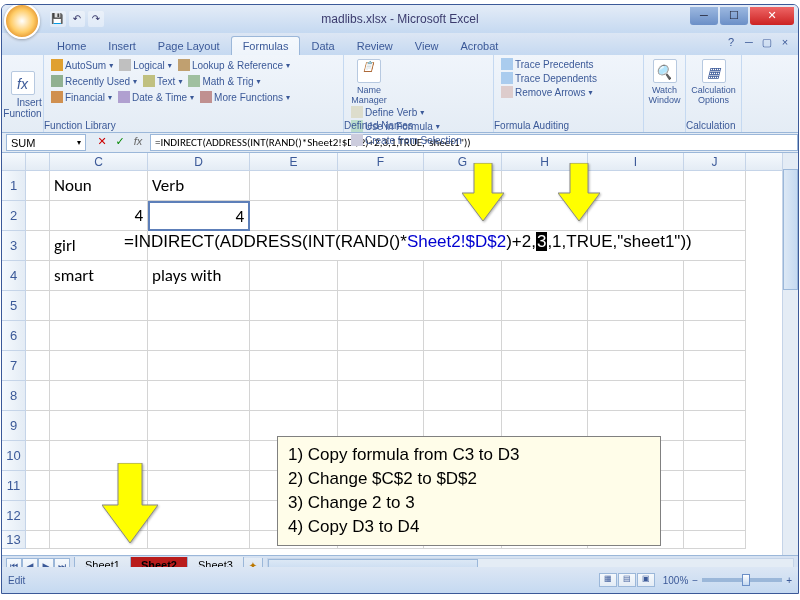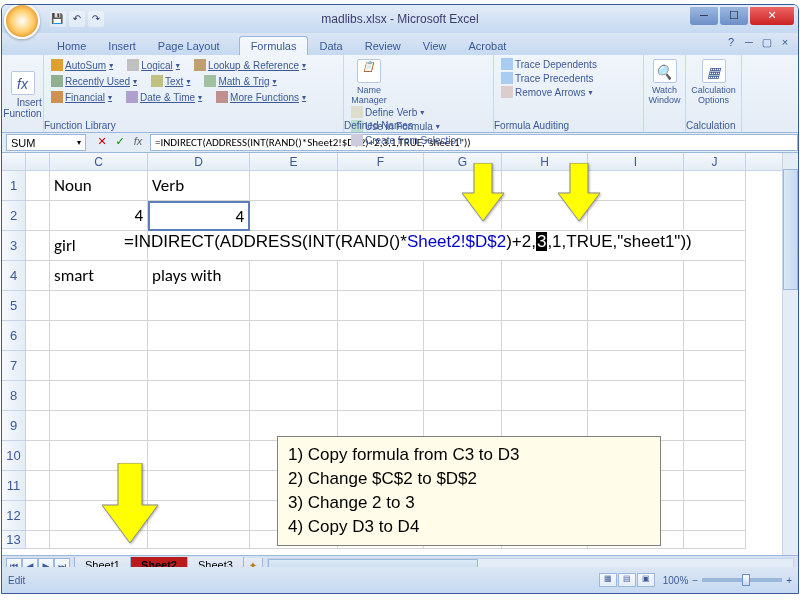--- a/index.html
+++ b/index.html
@@ -12,31 +12,31 @@
 .qat { margin-left: 44px; display: flex; gap: 3px; }
 .qat-btn { width: 16px; height: 16px; background: rgba(255,255,255,0.4); border-radius: 2px; font-size:10px; text-align:center; line-height:16px; color:#336;}
 .title-text { position: absolute; left: 50%; transform: translateX(-50%); font-size: 12px; color: #3b3b6d; }
 .win-controls { position: absolute; right: 4px; top: 2px; display: flex; gap: 2px; }
 .win-btn { width: 28px; height: 18px; border-radius: 0 0 3px 3px; font-size: 11px; text-align: center; line-height: 16px; color: #fff; }
 .win-min, .win-max { background: linear-gradient(#9cb8e0, #6b8fc7); color:#223;}
 .win-close { background: linear-gradient(#e66, #c22); width: 44px; border-radius: 0 0 3px 3px;}
 
 .tabs { height: 22px; background: linear-gradient(#dce6f4, #c5d9f1); display: flex; align-items: flex-end; padding-left: 44px; font-size: 11px; position:relative; }
 .tab { padding: 3px 11px; color: #3b5998; cursor: pointer; }
-.tab.active { background: linear-gradient(#f5f9fd, #eef4fb); border: 1px solid #9bb7d9; border-bottom: none; border-radius: 3px 3px 0 0; color: #3b5998; margin-left: 8px; }
+.tab.active { background: linear-gradient(#f5f9fd, #eef4fb); border: 1px solid #9bb7d9; border-bottom: none; border-radius: 3px 3px 0 0; color: #3b5998; }
 .doc-controls { position:absolute; right:6px; top:2px; display:flex; gap:4px; font-size:11px; color:#3b5998;}
 .doc-ctrl { width:14px; height:14px; text-align:center; line-height:14px;}
 
 .ribbon { height: 78px; background: linear-gradient(#f0f5fb, #e4ecf5); border-bottom: 1px solid #9bb7d9; display: flex; font-size: 10px; color: #3b5998; }
 .ribbon-group { border-right: 1px solid #c5d9f1; padding: 2px 5px; display: flex; flex-direction: column; position: relative; }
 .group-label { position: absolute; bottom: 1px; left: 0; right: 0; text-align: left; font-size: 10px; color: #3b5998; }
 .rg-insert { width: 42px; align-items: center; justify-content: center; }
 .big-icon { width: 24px; height: 24px; background: #fff; border: 1px solid #b7c9e0; border-radius: 2px; margin: 2px auto; font-size:14px; text-align:center; line-height:24px; font-style:italic;}
 .rg-lib { width: 300px; }
-.lib-row { display: flex; gap: 10px; margin: 1px 0; text-decoration: underline; }
+.lib-row { display: flex; gap: 2px; margin: 1px 0; }
 .lib-btn { display: flex; align-items: center; gap: 2px; padding: 1px 2px; white-space: nowrap; }
 .mini-icon { width: 12px; height: 12px; display: inline-block; }
 .ic-sum { background: #e0a030; } .ic-logic { background: #c0c0c0; } .ic-lookup { background: #c0a070; }
 .ic-recent { background: #90b090; } .ic-text { background: #c0c080; } .ic-math { background: #a0c0a0; }
 .ic-fin { background: #d09050; } .ic-date { background: #b0a0d0; } .ic-more { background: #c09090; }
 .dd { font-size: 8px; margin-left: 1px; }
 .rg-names { width: 150px; display: flex; }
 .rg-audit { width: 150px; }
 .rg-calc { width: 56px; align-items:center;}
 
@@ -205,25 +205,25 @@
         <div class="lib-btn">
             <span class="mini-icon" style="background:#ccd"></span>
             <span>Create from Selection</span>
           </div>
       </div>
       <div class="group-label">Defined Names</div>
     </div>
     <div class="ribbon-group rg-audit">
       <div class="lib-btn">
           <span class="mini-icon" style="background:#ace"></span>
-          <span>Trace Dependents</span>
+          <span>Trace Precedents</span>
         </div>
       <div class="lib-btn">
           <span class="mini-icon" style="background:#ace"></span>
-          <span>Trace Precedents</span>
+          <span>Trace Dependents</span>
         </div>
       <div class="lib-btn">
           <span class="mini-icon" style="background:#dcc"></span>
           <span>Remove Arrows</span>
           <span class="dd">▾</span>
         </div>
       <div class="group-label">Formula Auditing</div>
     </div>
     <div class="ribbon-group" style="width:42px;align-items:center">
       <div class="big-icon">🔍</div>

